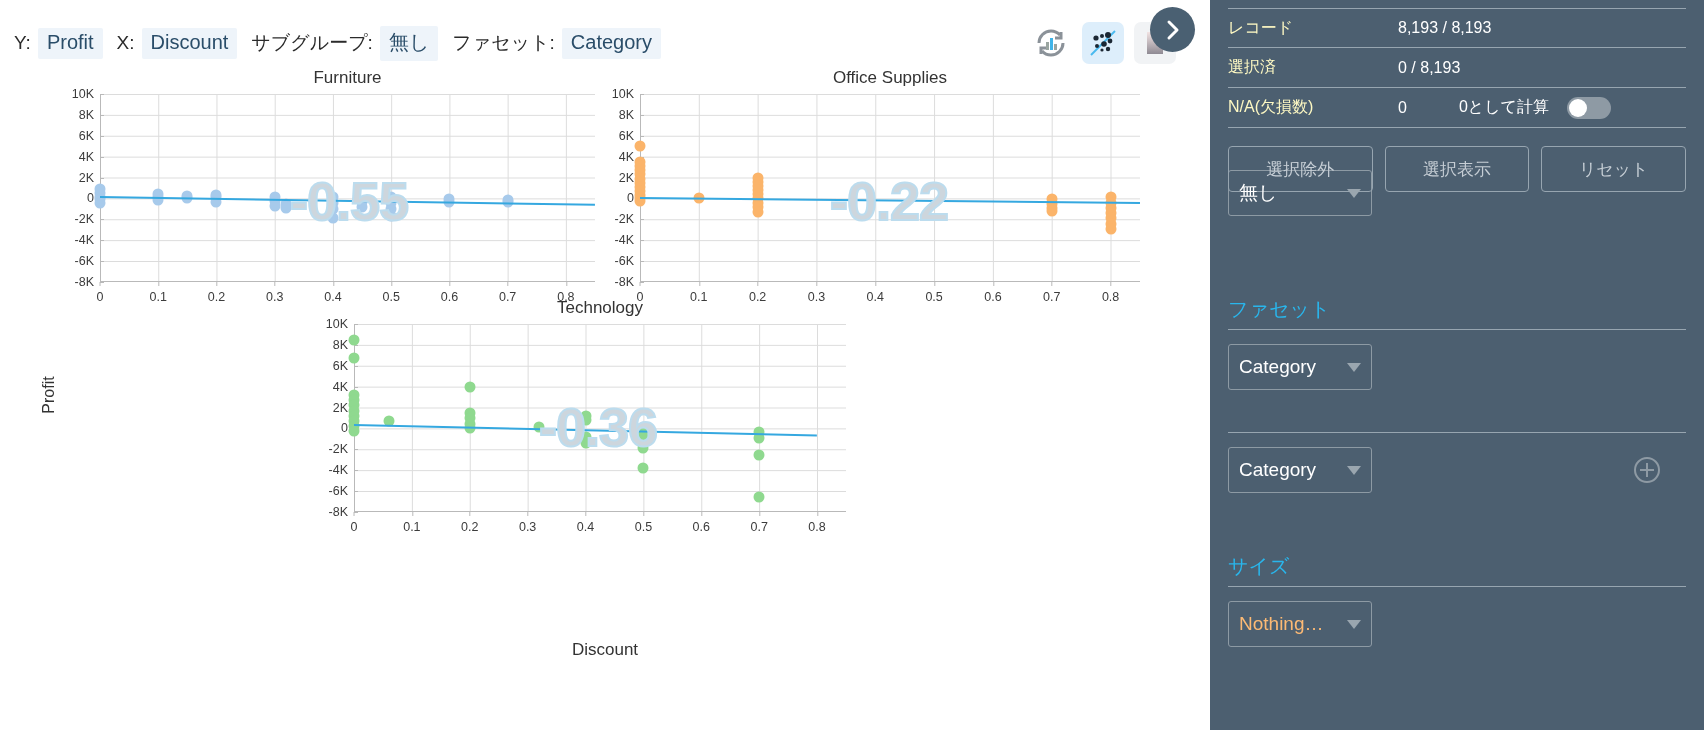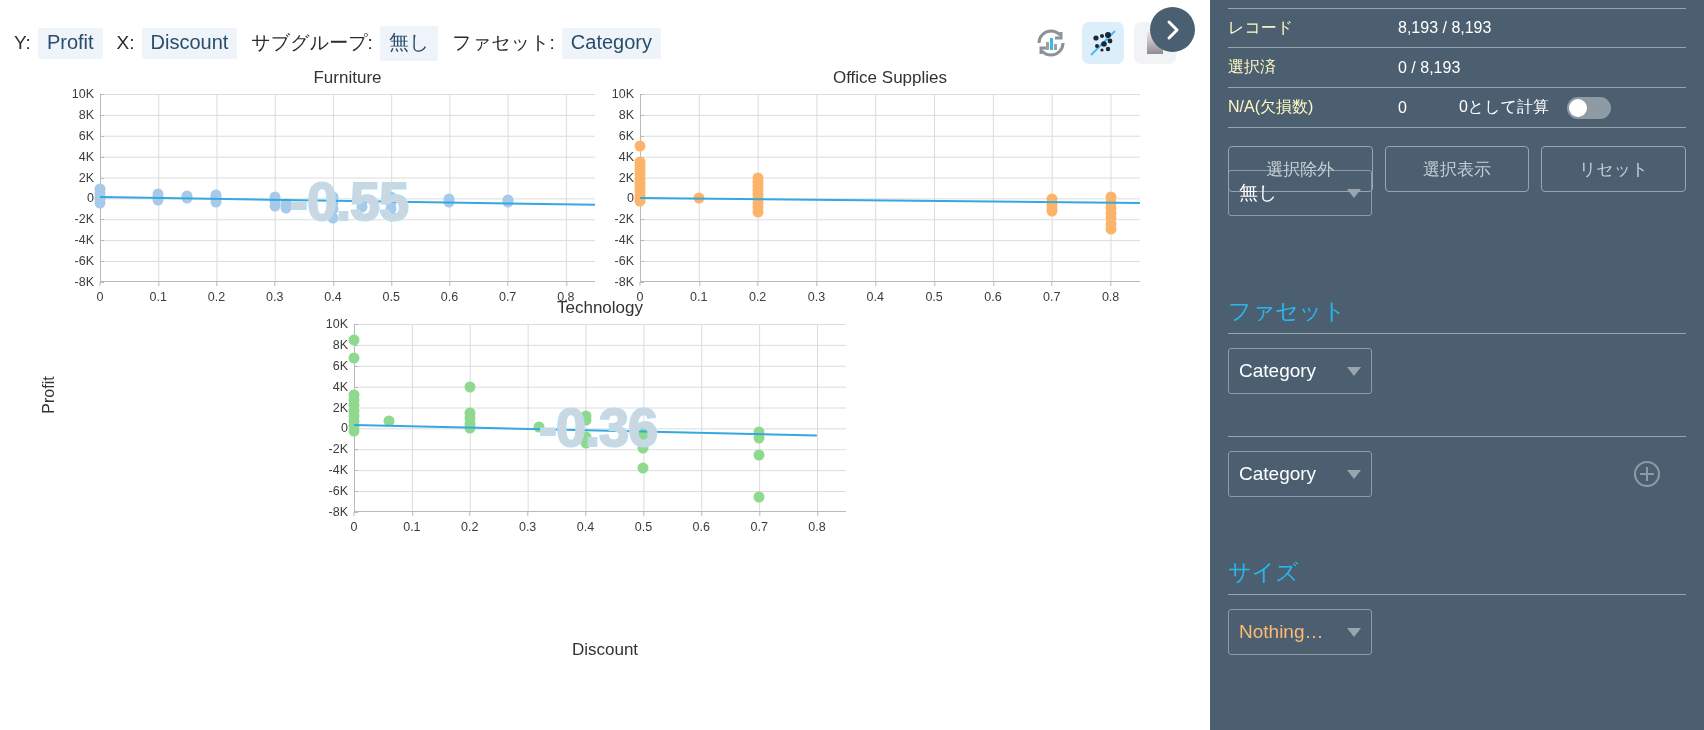--- a/index.html
+++ b/index.html
@@ -138,21 +138,21 @@
     background:transparent;
   }
   .select .sv { font-size:19px; color:#ffffff; flex:1 1 auto; }
   .select.muted .sv { color:#fdba74; }
   .caret {
     width:0; height:0; border-left:7px solid transparent;
     border-right:7px solid transparent; border-top:9px solid #9aa6af;
     margin-left:6px;
   }
   .sect-title {
-    margin:0 18px; font-size:23px; color:#29b6ec; padding-top:24px;
+    margin:0 18px; font-size:20px; color:#29b6ec; padding-top:24px;
   }
   .sect-rule { margin:6px 18px 0; height:1px; background:#97a5b0; }
   .plus-btn {
     position:absolute; right:26px; width:26px; height:26px;
     cursor:pointer;
   }
   .plus-btn svg { display:block; }
 </style>
 </head>
 <body>
@@ -337,20 +337,21 @@
           <div class="dot" style="width: 11px; height: 11px; background: rgb(251, 180, 106); left: 411.765px; top: 113.844px;"></div>
           <div class="dot" style="width: 11px; height: 11px; background: rgb(251, 180, 106); left: 411.765px; top: 116.978px;"></div>
           <div class="dot" style="width: 11px; height: 11px; background: rgb(251, 180, 106); left: 470.588px; top: 103.4px;"></div>
           <div class="dot" style="width: 11px; height: 11px; background: rgb(251, 180, 106); left: 470.588px; top: 108.622px;"></div>
           <div class="dot" style="width: 11px; height: 11px; background: rgb(251, 180, 106); left: 470.588px; top: 113.844px;"></div>
           <div class="dot" style="width: 11px; height: 11px; background: rgb(251, 180, 106); left: 470.588px; top: 119.067px;"></div>
           <div class="dot" style="width: 11px; height: 11px; background: rgb(251, 180, 106); left: 470.588px; top: 124.289px;"></div>
           <div class="dot" style="width: 11px; height: 11px; background: rgb(251, 180, 106); left: 470.588px; top: 129.511px;"></div>
           <div class="dot" style="width: 11px; height: 11px; background: rgb(251, 180, 106); left: 470.588px; top: 134.733px;"></div>
           <div class="trend" style="left: 0px; top: 103.191px; width: 500.024px; transform: rotate(0.562499deg);"></div>
+          <div class="corr" style="left: 190px; top: 76px;">-0.22</div>
         </div>
       </div>
       <div class="facet" style="left: 294px; top: 212px; width: 552px; height: 248px;">
         <div class="facet-title" style="left: 60px; width: 492px;">Technology</div>
         <div class="plot" style="left: 60px; top: 26px; width: 492px; height: 188px; background-size: 57.8824px 20.8889px; background-position: 0px 0px;">
           <div class="plot-frame"></div>
           <div class="ytick" style="top: 0px;">10K</div>
           <div class="ytick" style="top: 20.8889px;">8K</div>
           <div class="ytick" style="top: 41.7778px;">6K</div>
           <div class="ytick" style="top: 62.6667px;">4K</div>

